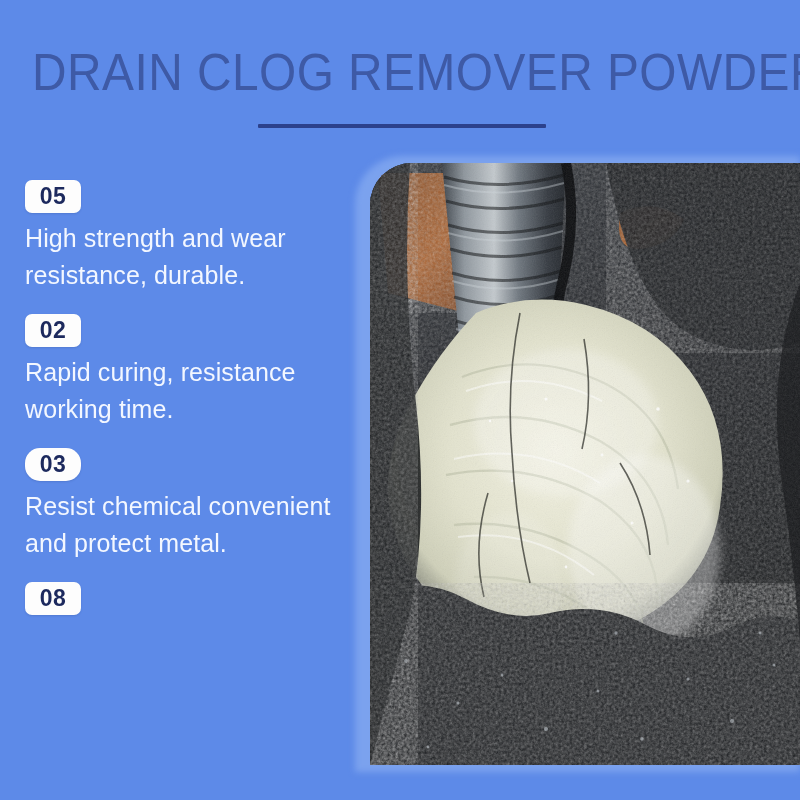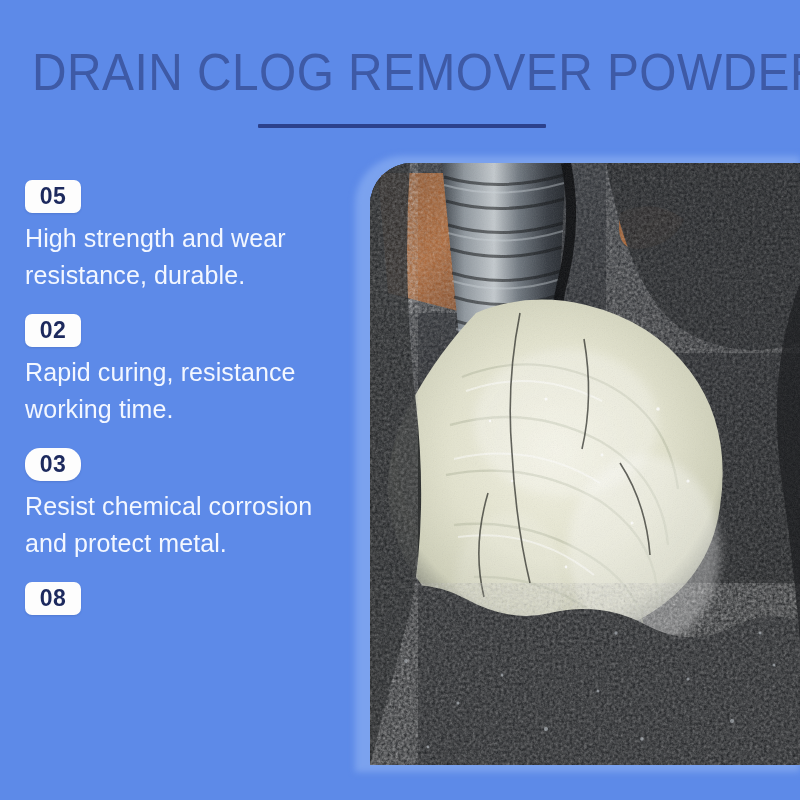--- a/index.html
+++ b/index.html
@@ -124,21 +124,21 @@
       <div class="feature-text" style="color: rgb(243, 247, 255);">High strength and wear resistance, durable.</div>
     </div>
 
     <div class="feature">
       <div class="badge" style="background: rgb(253, 253, 253); color: rgb(29, 42, 94);">02</div>
       <div class="feature-text" style="color: rgb(243, 247, 255);">Rapid curing, resistance working time.</div>
     </div>
 
     <div class="feature">
       <div class="badge" style="background: rgb(253, 253, 253); color: rgb(29, 42, 94); border-radius: 15px;">03</div>
-      <div class="feature-text" style="color: rgb(243, 247, 255);">Resist chemical corrosion and protect metal.</div>
+      <div class="feature-text" style="color: rgb(243, 247, 255);">Resist chemical convenient and protect metal.</div>
     </div>
 
     <div class="feature">
       <div class="badge" style="background: rgb(253, 253, 253); color: rgb(29, 42, 94);">08</div>
     </div>
 
   </div>
 
   <div id="photo-halo" style="background: rgb(123, 162, 238);"></div>
   <div id="photo-panel">

